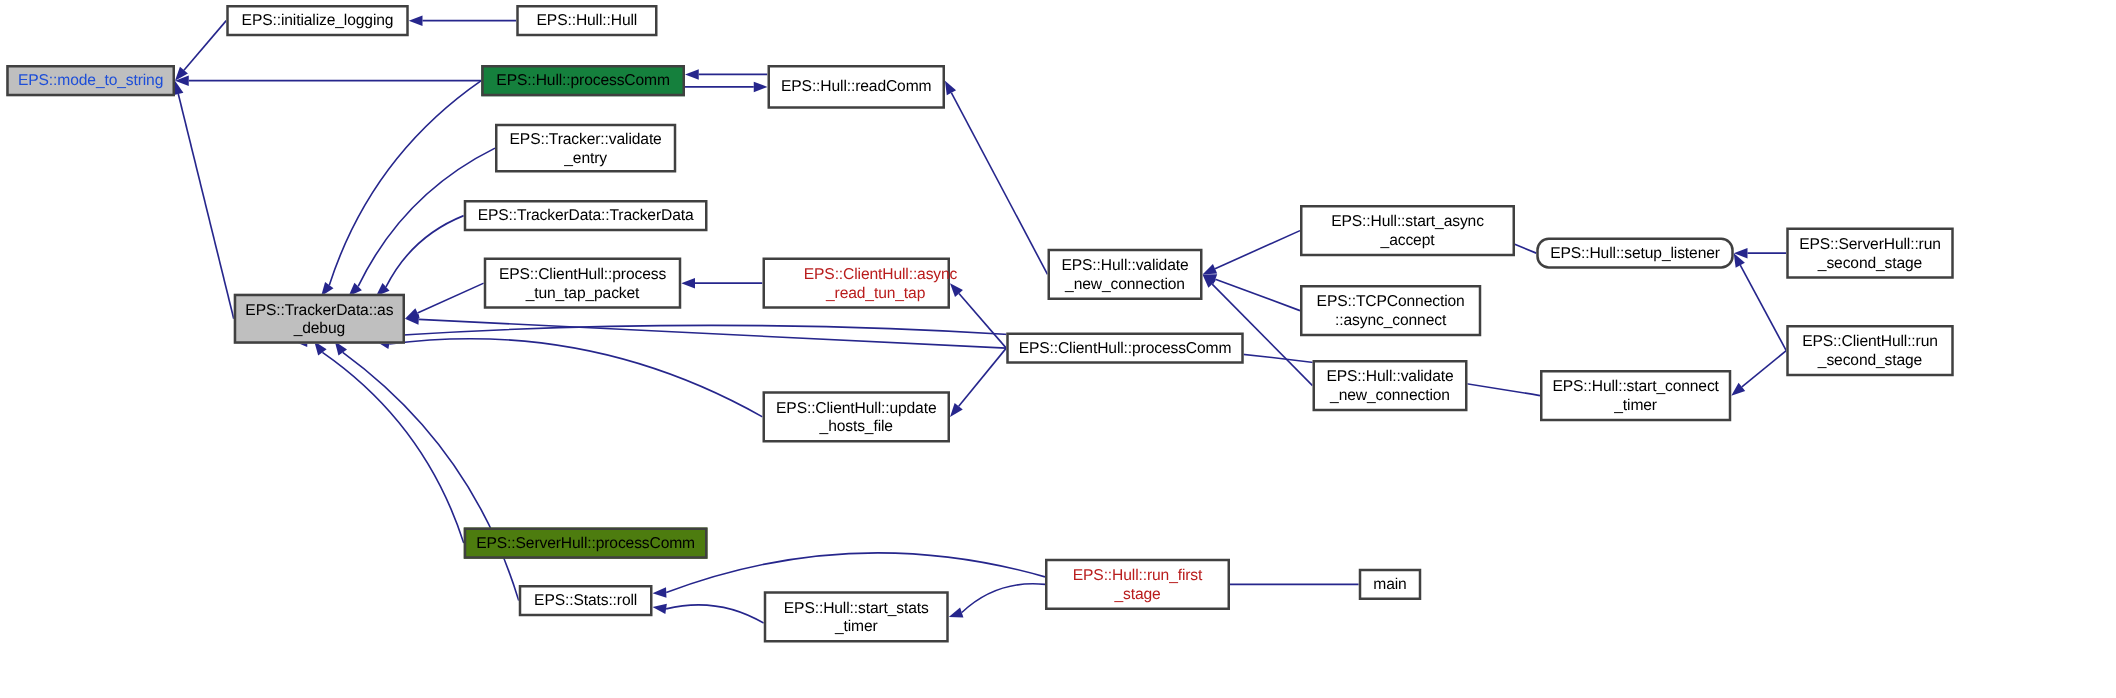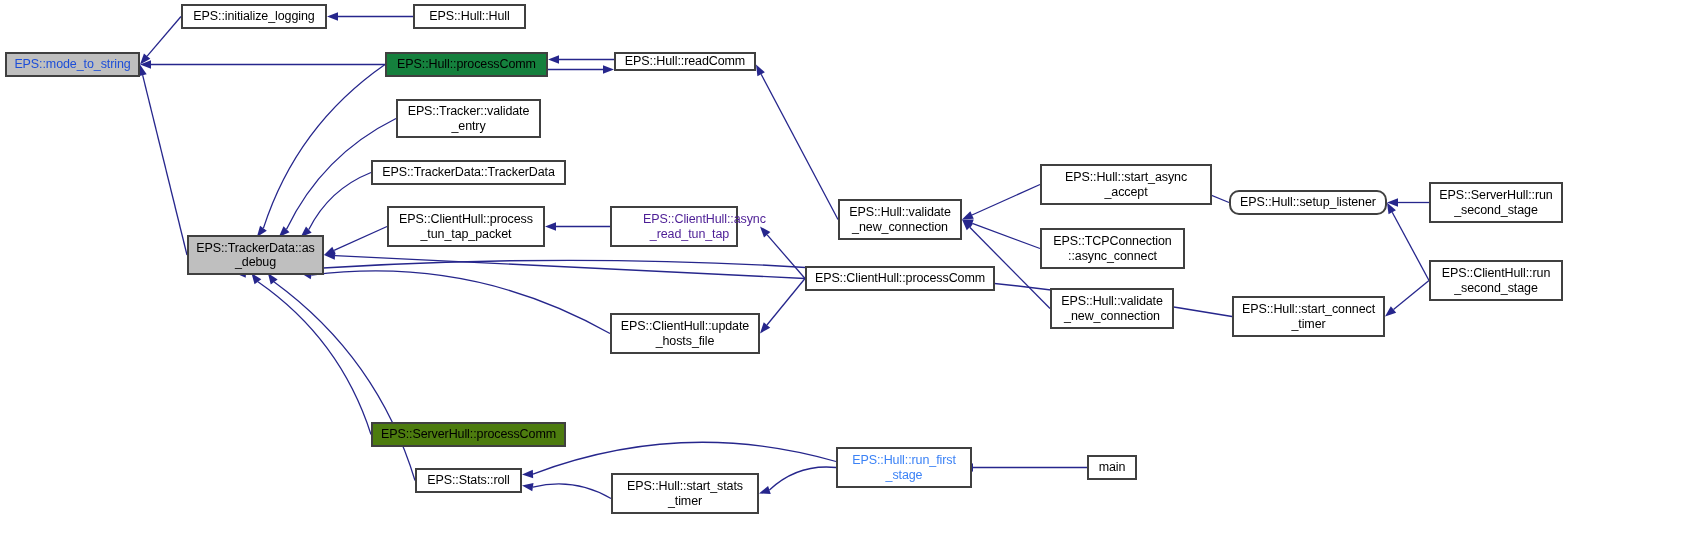--- a/index.html
+++ b/index.html
@@ -117,29 +117,29 @@
       <path d="M 836 467.5 Q 797.5922836689173 463.5813273651728 769.4219023430536 489.9809160919559" fill="none" stroke="#26268c" stroke-width="1.3"></path>
       <polygon points="759,493.5 768.0782521236187,486.00164428824456 770.7655525624886,493.9601878956673" fill="#26268c"></polygon>
       <path d="M 1087 467.5 L 973 467.5" fill="none" stroke="#26268c" stroke-width="1.3"></path>
       <polygon points="962,467.5 973,463.3 973,471.7" fill="#26268c"></polygon>
     </svg>
   <div id="node-layer">
       <div class="node highlight" style="left: 5px; top: 52px; width: 135px; height: 25px; border-color: rgb(64, 64, 64); background: rgb(191, 191, 191); color: #1d4ed8;"><span class="node-label">EPS::mode_to_string</span></div>
       <div class="node" style="left: 181px; top: 4px; width: 146px; height: 25px; border-color: rgb(64, 64, 64); background: rgb(255, 255, 255); color: rgb(0, 0, 0);"><span class="node-label">EPS::initialize_logging</span></div>
       <div class="node" style="left: 413px; top: 4px; width: 113px; height: 25px; border-color: rgb(64, 64, 64); background: rgb(255, 255, 255); color: rgb(0, 0, 0);"><span class="node-label">EPS::Hull::Hull</span></div>
       <div class="node" style="left: 385px; top: 52px; width: 163px; height: 25px; border-color: rgb(64, 64, 64); background: #15803d; color: rgb(0, 0, 0);"><span class="node-label">EPS::Hull::processComm</span></div>
-      <div class="node" style="left: 614px; top: 52px; width: 142px; height: 19px; border-color: rgb(64, 64, 64); background: rgb(255, 255, 255); color: rgb(0, 0, 0);"><span class="node-label">EPS::Hull::readComm</span></div>
+      <div class="node" style="left: 614px; top: 52px; width: 142px; height: 35px; border-color: rgb(64, 64, 64); background: rgb(255, 255, 255); color: rgb(0, 0, 0);"><span class="node-label">EPS::Hull::readComm</span></div>
       <div class="node" style="left: 396px; top: 99px; width: 145px; height: 39px; border-color: rgb(64, 64, 64); background: rgb(255, 255, 255); color: rgb(0, 0, 0);"><span class="node-label">EPS::Tracker::validate
 _entry</span></div>
       <div class="node" style="left: 371px; top: 160px; width: 195px; height: 25px; border-color: rgb(64, 64, 64); background: rgb(255, 255, 255); color: rgb(0, 0, 0);"><span class="node-label">EPS::TrackerData::TrackerData</span></div>
       <div class="node highlight" style="left: 187px; top: 235px; width: 137px; height: 40px; border-color: rgb(64, 64, 64); background: rgb(191, 191, 191); color: rgb(0, 0, 0);"><span class="node-label">EPS::TrackerData::as
 _debug</span></div>
       <div class="node" style="left: 387px; top: 206px; width: 158px; height: 41px; border-color: rgb(64, 64, 64); background: rgb(255, 255, 255); color: rgb(0, 0, 0);"><span class="node-label">EPS::ClientHull::process
 _tun_tap_packet</span></div>
-      <div class="node" style="left: 610px; top: 206px; width: 128px; height: 41px; border-color: rgb(64, 64, 64); background: rgb(255, 255, 255); color: #4c1d95; padding-left: 31px;"><span class="node-label">EPS::ClientHull::async
+      <div class="node" style="left: 610px; top: 206px; width: 150px; height: 41px; border-color: rgb(64, 64, 64); background: rgb(255, 255, 255); color: #b91c1c; padding-left: 31px;"><span class="node-label">EPS::ClientHull::async
 _read_tun_tap</span></div>
       <div class="node" style="left: 805px; top: 266px; width: 190px; height: 25px; border-color: rgb(64, 64, 64); background: rgb(255, 255, 255); color: rgb(0, 0, 0);"><span class="node-label">EPS::ClientHull::processComm</span></div>
       <div class="node" style="left: 610px; top: 313px; width: 150px; height: 41px; border-color: rgb(64, 64, 64); background: rgb(255, 255, 255); color: rgb(0, 0, 0);"><span class="node-label">EPS::ClientHull::update
 _hosts_file</span></div>
       <div class="node" style="left: 838px; top: 199px; width: 124px; height: 41px; border-color: rgb(64, 64, 64); background: rgb(255, 255, 255); color: rgb(0, 0, 0);"><span class="node-label">EPS::Hull::validate
 _new_connection</span></div>
       <div class="node" style="left: 1040px; top: 164px; width: 172px; height: 41px; border-color: rgb(64, 64, 64); background: rgb(255, 255, 255); color: rgb(0, 0, 0);"><span class="node-label">EPS::Hull::start_async
 _accept</span></div>
       <div class="node" style="left: 1040px; top: 228px; width: 145px; height: 41px; border-color: rgb(64, 64, 64); background: rgb(255, 255, 255); color: rgb(0, 0, 0);"><span class="node-label">EPS::TCPConnection
 ::async_connect</span></div>
@@ -149,17 +149,17 @@
       <div class="node" style="left: 1429px; top: 182px; width: 134px; height: 41px; border-color: rgb(64, 64, 64); background: rgb(255, 255, 255); color: rgb(0, 0, 0);"><span class="node-label">EPS::ServerHull::run
 _second_stage</span></div>
       <div class="node" style="left: 1429px; top: 260px; width: 134px; height: 41px; border-color: rgb(64, 64, 64); background: rgb(255, 255, 255); color: rgb(0, 0, 0);"><span class="node-label">EPS::ClientHull::run
 _second_stage</span></div>
       <div class="node" style="left: 1232px; top: 296px; width: 153px; height: 41px; border-color: rgb(64, 64, 64); background: rgb(255, 255, 255); color: rgb(0, 0, 0);"><span class="node-label">EPS::Hull::start_connect
 _timer</span></div>
       <div class="node" style="left: 371px; top: 422px; width: 195px; height: 25px; border-color: rgb(64, 64, 64); background: #4d7c0f; color: rgb(0, 0, 0);"><span class="node-label">EPS::ServerHull::processComm</span></div>
       <div class="node" style="left: 415px; top: 468px; width: 107px; height: 25px; border-color: rgb(64, 64, 64); background: rgb(255, 255, 255); color: rgb(0, 0, 0);"><span class="node-label">EPS::Stats::roll</span></div>
       <div class="node" style="left: 611px; top: 473px; width: 148px; height: 41px; border-color: rgb(64, 64, 64); background: rgb(255, 255, 255); color: rgb(0, 0, 0);"><span class="node-label">EPS::Hull::start_stats
 _timer</span></div>
-      <div class="node" style="left: 836px; top: 447px; width: 136px; height: 41px; border-color: rgb(64, 64, 64); background: rgb(255, 255, 255); color: #3b82f6;"><span class="node-label">EPS::Hull::run_first
+      <div class="node" style="left: 836px; top: 447px; width: 148px; height: 41px; border-color: rgb(64, 64, 64); background: rgb(255, 255, 255); color: #b91c1c;"><span class="node-label">EPS::Hull::run_first
 _stage</span></div>
       <div class="node" style="left: 1087px; top: 455px; width: 50px; height: 25px; border-color: rgb(64, 64, 64); background: rgb(255, 255, 255); color: rgb(0, 0, 0);"><span class="node-label">main</span></div>
     </div>
 </div>
 
 </body></html>

